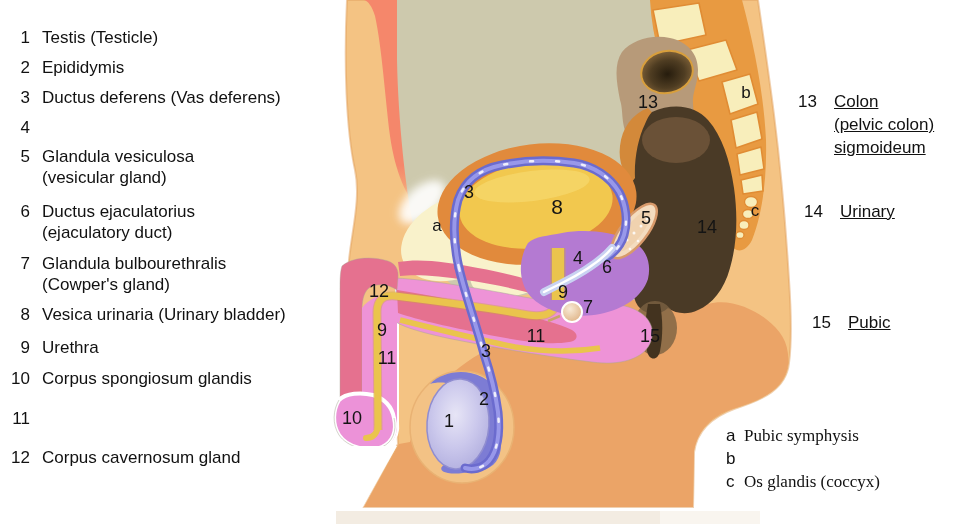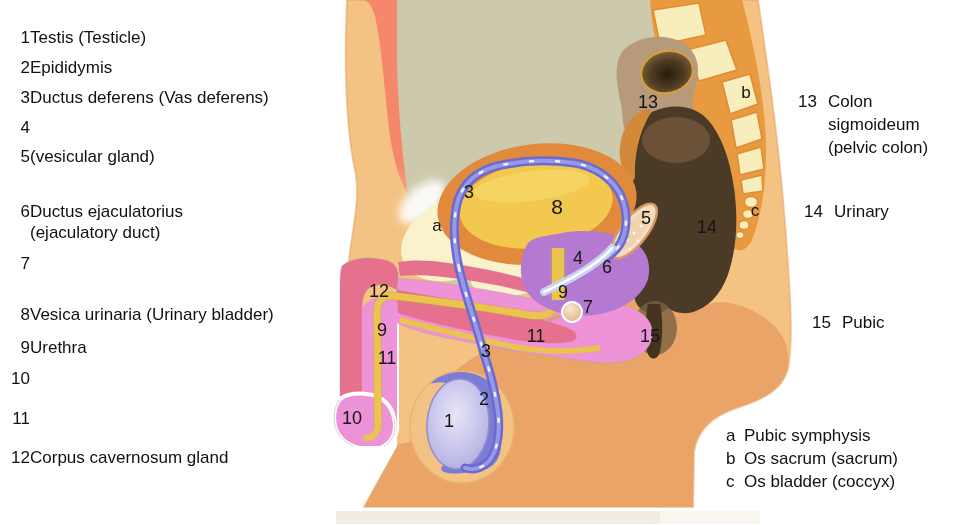--- a/index.html
+++ b/index.html
@@ -2,30 +2,30 @@
 <html><head>
 <meta charset="utf-8">
 <style>
   html,body{margin:0;padding:0;background:#fff;}
   .stage{position:relative;width:960px;height:525px;background:#fff;overflow:hidden;
          font-family:"Liberation Sans",sans-serif;color:#111;}
   .stage svg{position:absolute;left:0;top:0;}
   
   .lg-item{position:absolute;display:flex;align-items:flex-start;font-size:17px;line-height:21px;}
   .lg-num{width:30px;text-align:right;flex:none;}
-  .lg-txt{white-space:nowrap;}
+  .lg-txt{margin-left:12px;white-space:nowrap;}
   
   .rlg-item{position:absolute;display:flex;align-items:flex-start;font-size:17px;line-height:23px;}
   .rlg-num{width:24px;flex:none;}
-  .rlg-txt{margin-left:6px;white-space:nowrap;}
+  .rlg-txt{margin-left:12px;white-space:nowrap;text-decoration:underline;}
   
   .letters{position:absolute;left:726px;top:424px;font-size:17px;line-height:23px;}
   .letter-row{display:flex;}
   .letter-key{width:18px;flex:none;}
-  .letter-txt{white-space:nowrap;}
+  .letter-txt{white-space:nowrap;font-family:Liberation Serif, serif;}
   
   .mk{position:absolute;transform:translate(-50%,-50%);font-size:18px;line-height:1;
       color:#141414;white-space:nowrap;}
   .mk-lg{font-size:21px;}
   .mk-sm{font-size:17px;}
 </style>
 </head>
 <body>
 
 <div class="stage">
@@ -234,56 +234,58 @@
       </div>
     <div class="lg-item" style="top:87px">
         <span class="lg-num">3</span>
         <span class="lg-txt"><span>Ductus deferens (Vas deferens)</span></span>
       </div>
     <div class="lg-item" style="top:117px">
         <span class="lg-num">4</span>
       </div>
     <div class="lg-item" style="top:146px">
         <span class="lg-num">5</span>
-        <span class="lg-txt"><div>(vesicular gland)</div></span>
+        <span class="lg-txt"><span>Glandula vesiculosa</span><div>(vesicular gland)</div></span>
       </div>
     <div class="lg-item" style="top:201px">
         <span class="lg-num">6</span>
         <span class="lg-txt"><span>Ductus ejaculatorius</span><div>(ejaculatory duct)</div></span>
       </div>
     <div class="lg-item" style="top:253px">
         <span class="lg-num">7</span>
+        <span class="lg-txt"><span>Glandula bulbourethralis</span><div>(Cowper's gland)</div></span>
       </div>
     <div class="lg-item" style="top:304px">
         <span class="lg-num">8</span>
         <span class="lg-txt"><span>Vesica urinaria (Urinary bladder)</span></span>
       </div>
     <div class="lg-item" style="top:337px">
         <span class="lg-num">9</span>
         <span class="lg-txt"><span>Urethra</span></span>
       </div>
     <div class="lg-item" style="top:368px">
         <span class="lg-num">10</span>
+        <span class="lg-txt"><span>Corpus spongiosum glandis</span></span>
       </div>
     <div class="lg-item" style="top:408px">
         <span class="lg-num">11</span>
       </div>
     <div class="lg-item" style="top:447px">
         <span class="lg-num">12</span>
         <span class="lg-txt"><span>Corpus cavernosum gland</span></span>
       </div>
   </div>
 
   <div>
     <div class="rlg-item" style="left:798px;top:90px">
       <span class="rlg-num">13</span>
       <span class="rlg-txt">
         <div>Colon</div>
+        <div>(pelvic colon)</div>
         <div>sigmoideum</div>
-        <div>(pelvic colon)</div>
       </span>
     </div>
     <div class="rlg-item" style="left:804px;top:200px">
       <span class="rlg-num">14</span>
       <span class="rlg-txt">
           <div>Urinary</div>
         </span>
     </div>
     <div class="rlg-item" style="left:812px;top:311px">
       <span class="rlg-num">15</span>
@@ -293,25 +295,24 @@
     </div>
   </div>
 
   <div class="letters">
     <div class="letter-row">
         <span class="letter-key">a</span>
         <span class="letter-txt">Pubic symphysis</span>
       </div>
     <div class="letter-row">
         <span class="letter-key">b</span>
-        <span class="letter-txt">Os sacrum (sacrum)</span>
       </div>
     <div class="letter-row">
         <span class="letter-key">c</span>
-        <span class="letter-txt">Os bladder (coccyx)</span>
+        <span class="letter-txt">Os glandis (coccyx)</span>
       </div>
   </div>
 
   <span class="mk" style="left:449px;top:421px">1</span>
   <span class="mk" style="left:484px;top:399px">2</span>
   <span class="mk" style="left:469px;top:192px">3</span>
   <span class="mk" style="left:486px;top:351px">3</span>
   <span class="mk" style="left:578px;top:258px">4</span>
   <span class="mk" style="left:646px;top:218px">5</span>
   <span class="mk" style="left:607px;top:267px">6</span>

